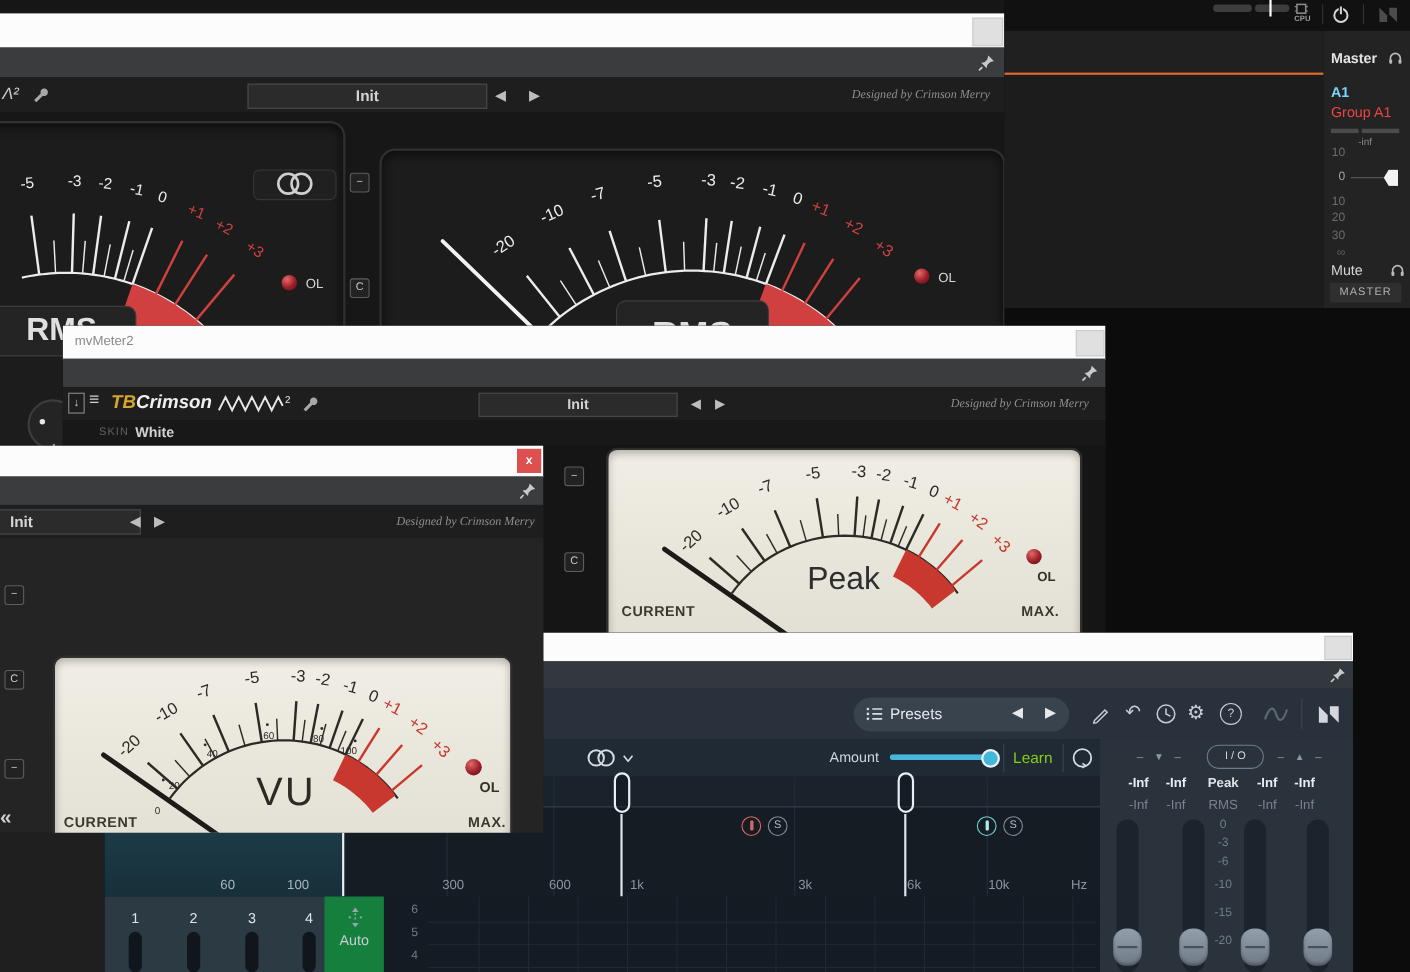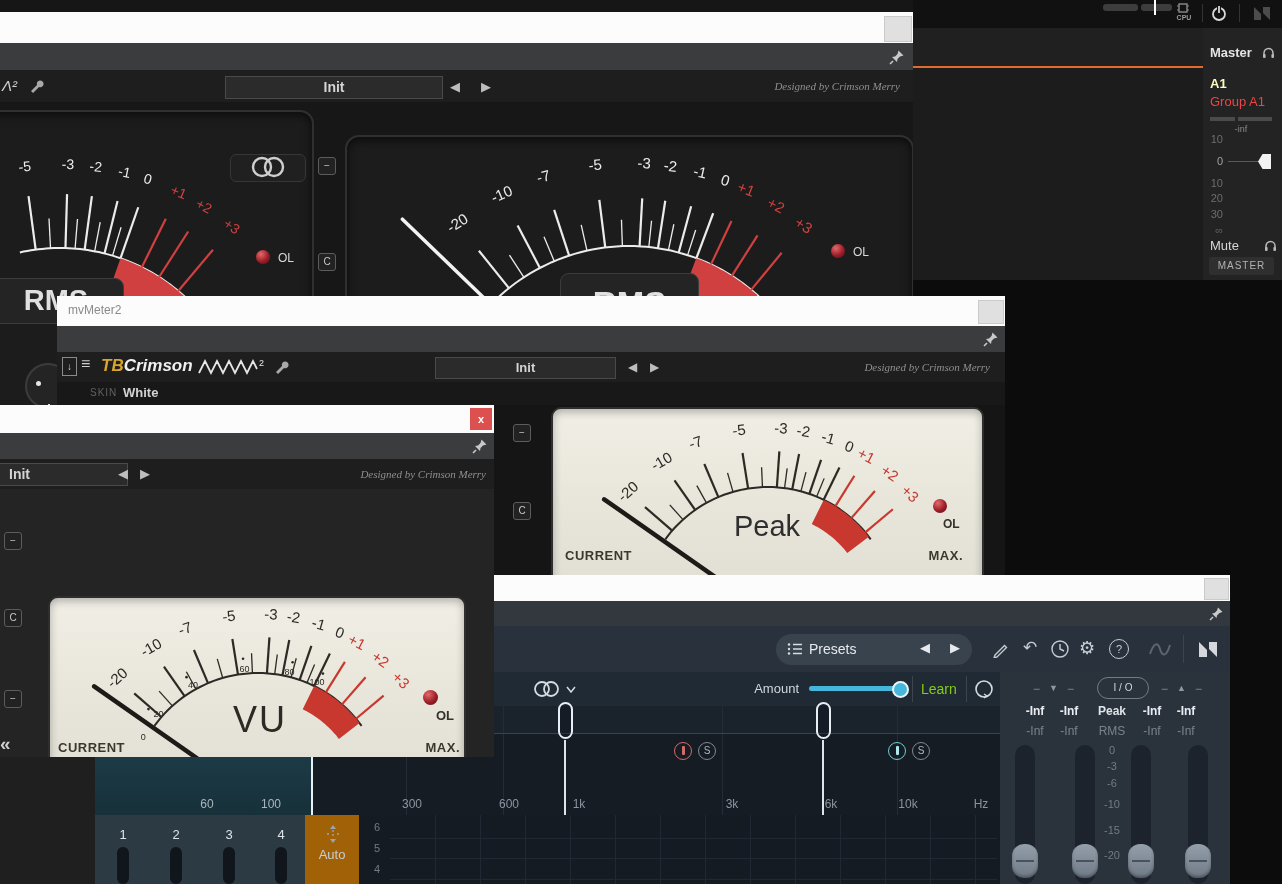--- a/index.html
+++ b/index.html
@@ -74,21 +74,21 @@
     <div class="abs" style="left:0;top:68px;width:290px;height:212px;background:#1c1c1c;border-right:1px solid #060606;"></div>
     <div class="abs" style="left: 0px; top: 66px; width: 369px; height: 2px; background: rgb(224, 106, 48);" id="orange-line"></div>
 
     <div class="abs" style="left:290px;top:28px;width:79px;height:252px;background:#232323;">
       <div class="abs" style="left:7px;top:17px;font-size:13px;font-weight:bold;color:#e4e4e4;">Master</div>
       <svg class="abs" style="left:58px;top:17px;" width="15" height="14">
         <path d="M3 11 v-3 a4.5 4.5 0 0 1 9 0 v3" fill="none" stroke="#b9b9b9" stroke-width="1.5"></path>
         <rect x="2" y="9" width="2.6" height="4" rx="1" fill="#b9b9b9"></rect>
           <rect x="10.4" y="9" width="2.6" height="4" rx="1" fill="#b9b9b9"></rect>
       </svg>
-      <div class="abs" style="left:7px;top:48px;font-size:13px;font-weight:bold;color:#fef9c3;">A1</div>
+      <div class="abs" style="left:7px;top:48px;font-size:13px;font-weight:bold;color:#7dd3fc;">A1</div>
       <div class="abs" style="left:7px;top:66px;font-size:13px;color:#ef4444;">Group A1</div>
       <div class="abs" style="left:7px;top:89px;width:25px;height:4px;background:#4b4b4b;"></div>
       <div class="abs" style="left:35px;top:89px;width:34px;height:4px;background:#4b4b4b;"></div>
       <div class="abs" style="left:16px;top:96px;width:44px;text-align:center;font-size:9px;color:#8a8a8a;">-inf</div>
       <div class="abs" style="left:4px;top:105px;width:16px;text-align:right;font-size:11px;color:#6d6d6d;">10</div>
       <div class="abs" style="left:4px;top:127px;width:16px;text-align:right;font-size:11px;color:#a2a2a2;">0</div>
       <div class="abs" style="left:25px;top:133px;width:32px;height:1px;background:#5a5a5a;"></div>
       <div class="abs" style="left:55px;top:126px;width:13px;height:15px;background:#f2f2f2;clip-path:polygon(0 50%,35% 0,100% 0,100% 100%,35% 100%);"></div>
       <div class="abs" style="left:4px;top:149px;width:16px;text-align:right;font-size:11px;color:#6d6d6d;">10</div>
       <div class="abs" style="left:4px;top:164px;width:16px;text-align:right;font-size:11px;color:#6d6d6d;">20</div>
@@ -389,21 +389,21 @@
       <div class="abs" style="left:0;top:0;width:218px;height:69px;background:#2b3a43;">
         <div class="abs" style="left:21px;top:12px;width:14px;text-align:center;font-size:13px;color:#dde3e7;">1</div>
         <div class="abs" style="left:74px;top:12px;width:14px;text-align:center;font-size:13px;color:#dde3e7;">2</div>
         <div class="abs" style="left:127px;top:12px;width:14px;text-align:center;font-size:13px;color:#dde3e7;">3</div>
         <div class="abs" style="left:179px;top:12px;width:14px;text-align:center;font-size:13px;color:#dde3e7;">4</div>
         <div class="abs" style="left:22px;top:32px;width:12px;height:37px;background:#10161c;border-radius:6px;"></div>
         <div class="abs" style="left:75px;top:32px;width:12px;height:37px;background:#10161c;border-radius:6px;"></div>
         <div class="abs" style="left:128px;top:32px;width:12px;height:37px;background:#10161c;border-radius:6px;"></div>
         <div class="abs" style="left:180px;top:32px;width:12px;height:37px;background:#10161c;border-radius:6px;"></div>
       </div>
-      <div class="abs" style="left:210px;top:0;width:54px;height:69px;background:#a16207;">
+      <div class="abs" style="left:200px;top:0;width:54px;height:69px;background:#15803d;">
         <svg class="abs" style="left:20px;top:10px;" width="16" height="18">
           <path d="M8 0 l3 4 h-6 z" fill="#9aa4ae"></path>
             <path d="M8 18 l3 -4 h-6 z" fill="#9aa4ae"></path>
           <line x1="8" y1="5" x2="8" y2="13" stroke="#9aa4ae" stroke-width="1.4" stroke-dasharray="2 2"></line>
           <circle cx="3" cy="9" r="1" fill="#9aa4ae"></circle>
             <circle cx="13" cy="9" r="1" fill="#9aa4ae"></circle>
         </svg>
         <div class="abs" style="left:0;top:32px;width:54px;text-align:center;font-size:13px;color:#c6cdd4;">Auto</div>
       </div>
       <div class="abs mscale" style="left:282px;top:6px;">6</div>

